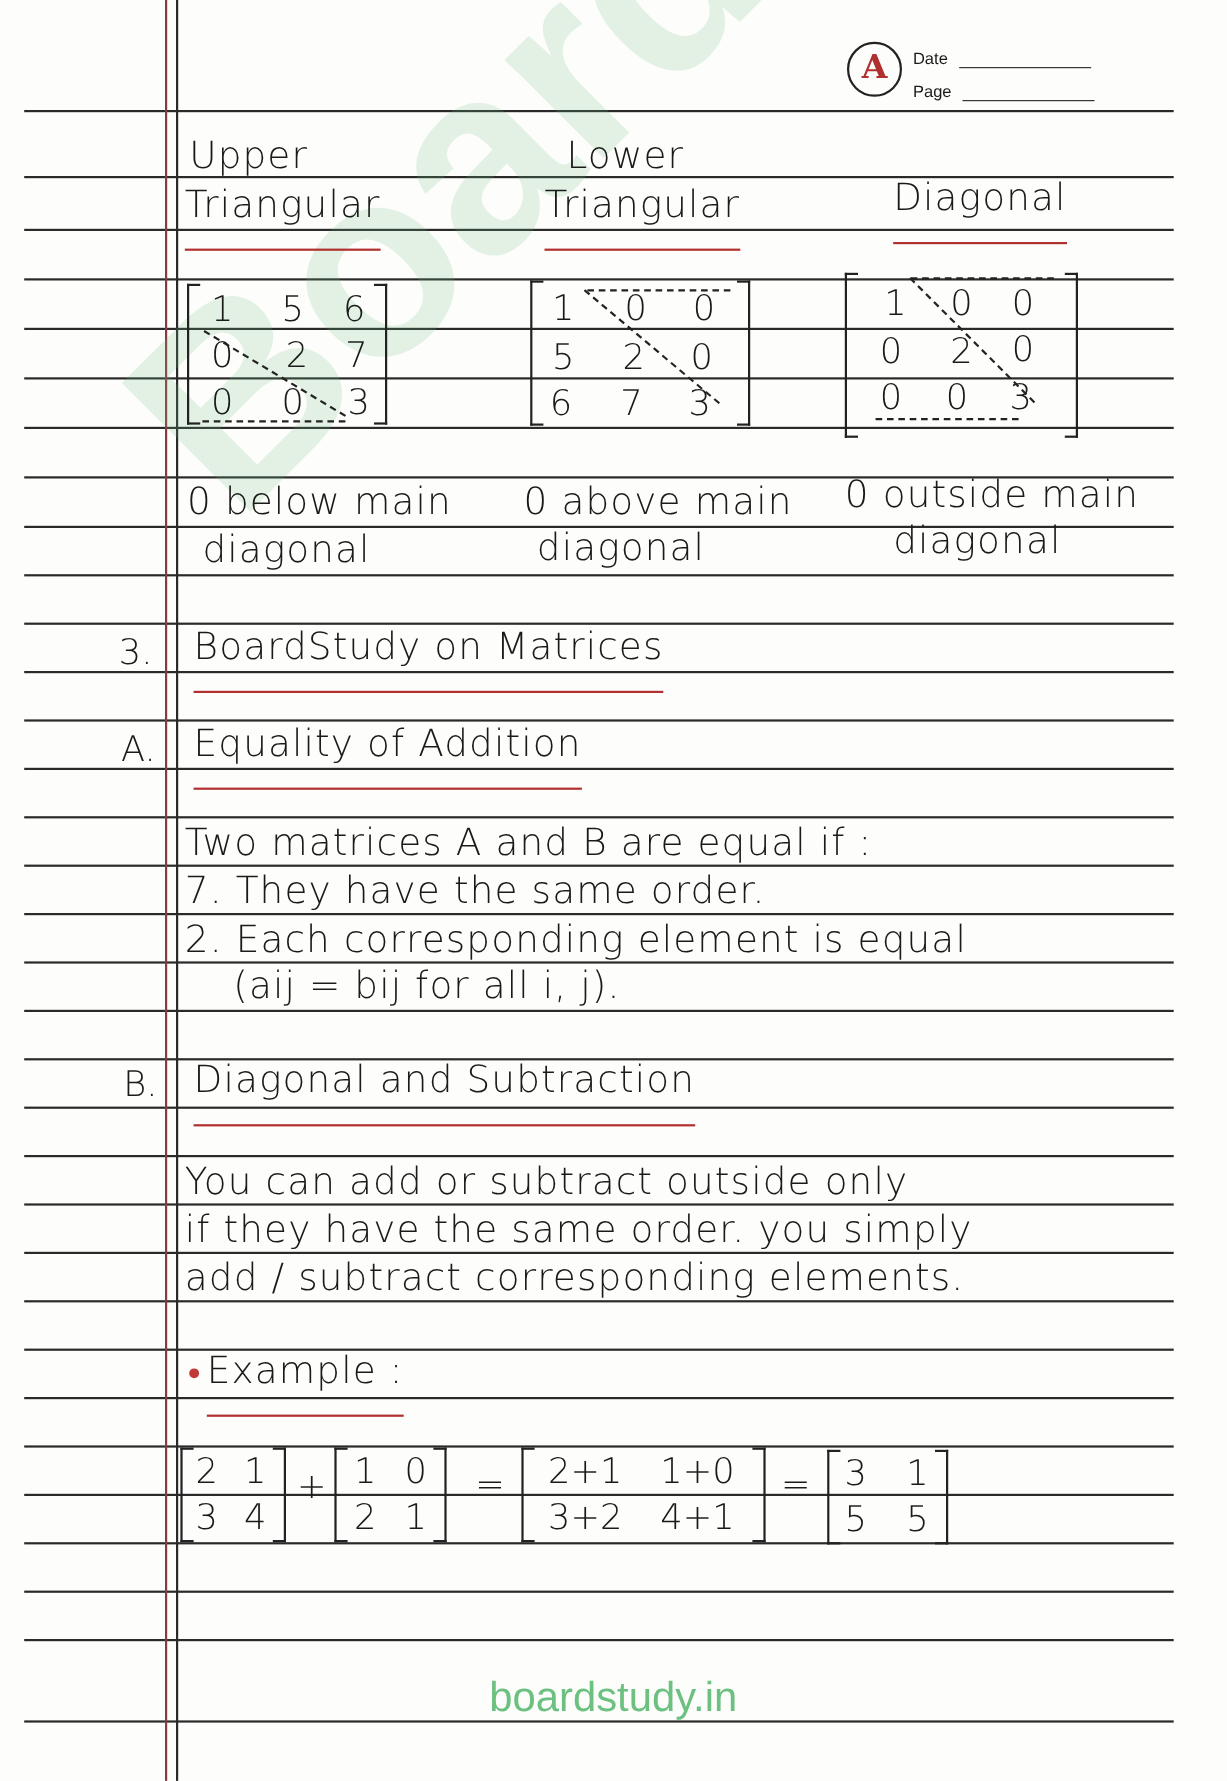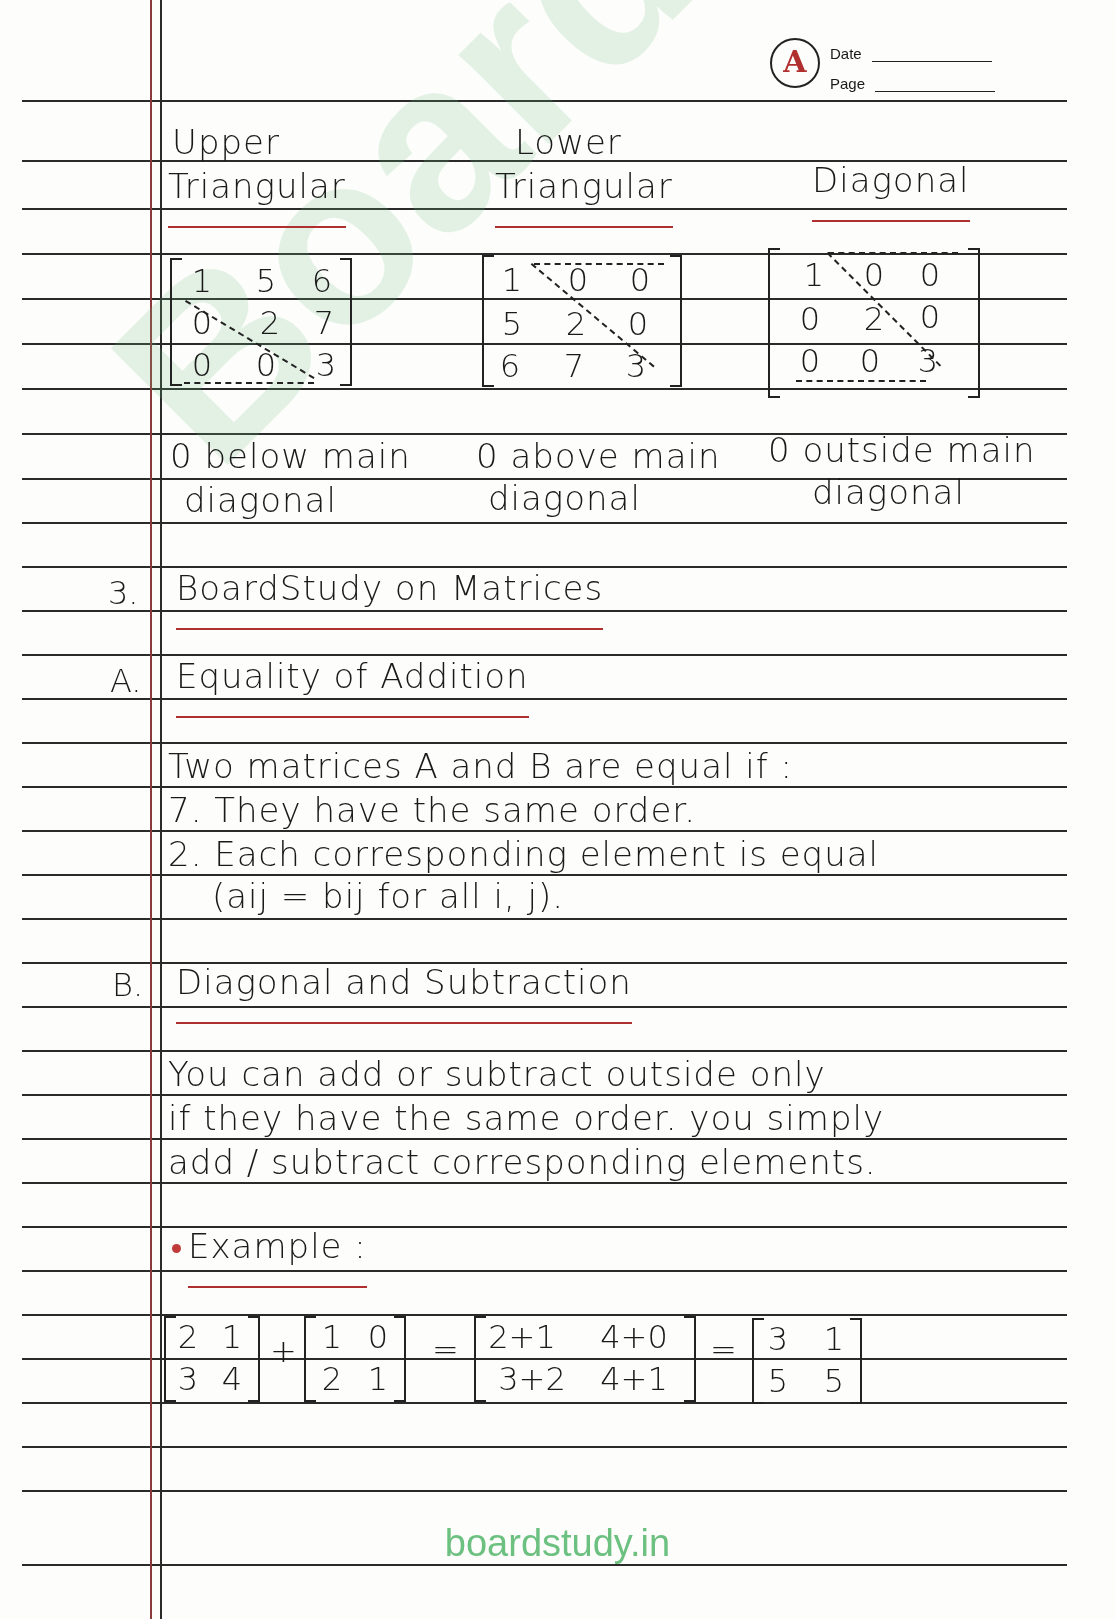--- a/index.html
+++ b/index.html
@@ -183,22 +183,22 @@
     <div class="mbr r"></div>
   <div class="cell" style="left:8px;top:2px">1</div>
   <div class="cell" style="left:54px;top:2px">0</div>
   <div class="cell" style="left:8px;top:44px">2</div>
   <div class="cell" style="left:54px;top:44px">1</div>
 </div>
 <div class="op" style="left:432px;top:1330px">=</div>
 <div class="matrix" style="left:474px;top:1316px;width:222px;height:86px">
   <div class="mbr l"></div>
     <div class="mbr r"></div>
-  <div class="cell" style="left:8px;top:2px;width:80px">2+1</div>
-  <div class="cell" style="left:120px;top:2px;width:80px">4+0</div>
+  <div class="cell" style="left:18px;top:2px;width:80px">2+1</div>
+  <div class="cell" style="left:120px;top:2px;width:80px">1+0</div>
   <div class="cell" style="left:18px;top:44px;width:80px">3+2</div>
   <div class="cell" style="left:120px;top:44px;width:80px">4+1</div>
 </div>
 <div class="op" style="left:710px;top:1330px">=</div>
 <div class="matrix" style="left:752px;top:1318px;width:110px;height:86px">
   <div class="mbr l"></div>
     <div class="mbr r"></div>
   <div class="cell" style="left:6px;top:2px">3</div>
   <div class="cell" style="left:62px;top:2px">1</div>
   <div class="cell" style="left:6px;top:44px">5</div>

